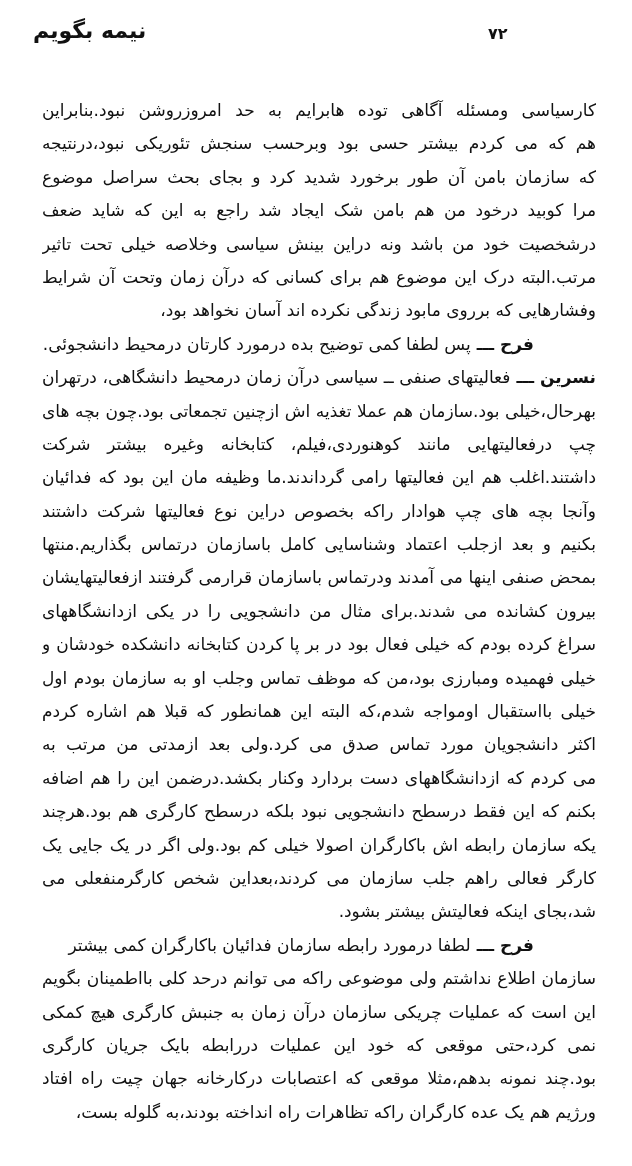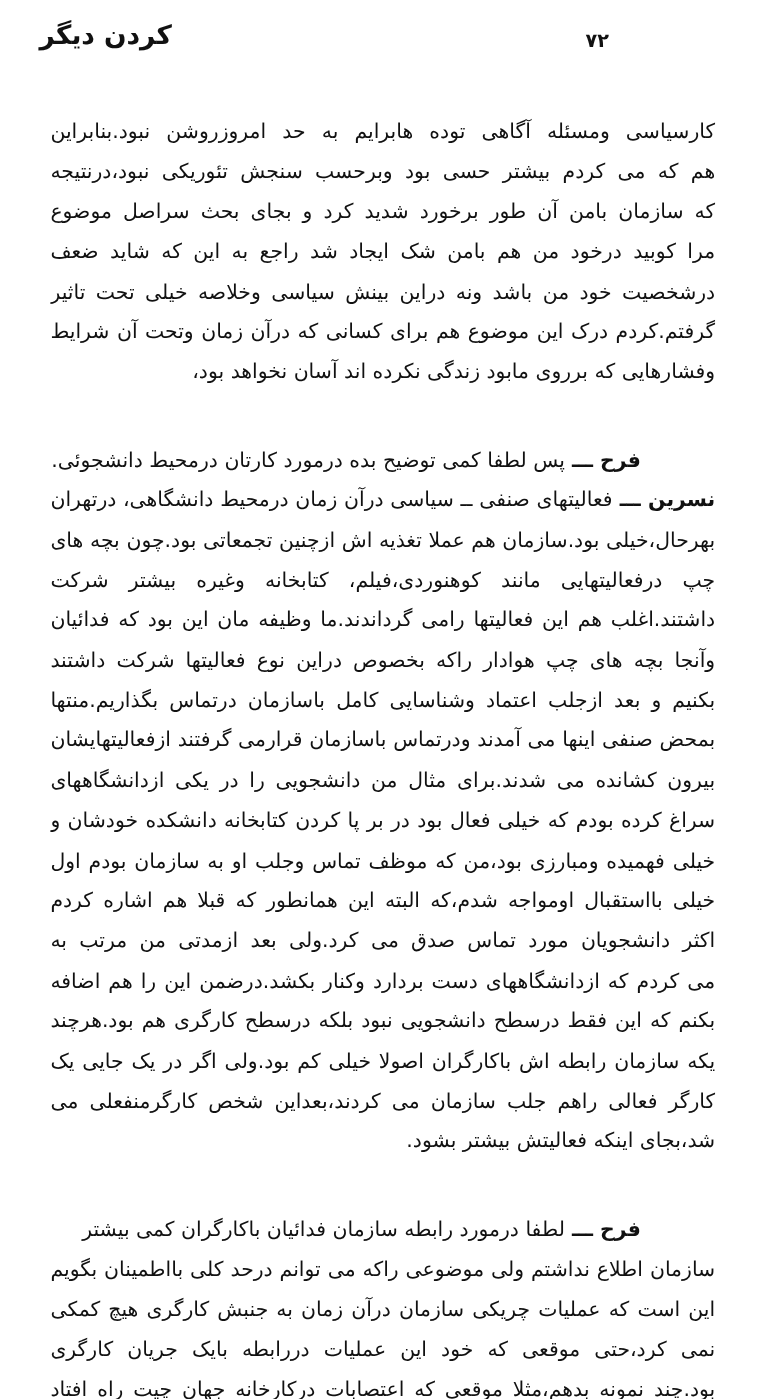--- a/index.html
+++ b/index.html
@@ -50,44 +50,43 @@
     text-align-last: justify;
     overflow: hidden;
     white-space: normal;
   }
   .line.last {
     text-align: right;
     text-align-last: right;
   }
   .line.indent {
     padding-right: 62px;
-    margin-top: 40px;
   }
   .speaker {
     font-weight: bold;
   }
   .dash {
     font-weight: bold;
   }
 </style>
 </head>
 <body>
 
 <div class="page">
   <div class="header">
-    <span class="journal-title">کردن دیگر</span>
+    <span class="journal-title">نیمه بگویم</span>
     <span class="page-number">۷۲</span>
   </div>
   <div class="text-body" id="text-body">
       <div class="line">کارسیاسی ومسئله آگاهی توده هابرایم به حد امروزروشن نبود.بنابراین هرقضاوتی</div>
       <div class="line">هم که می کردم بیشتر حسی بود وبرحسب سنجش تئوریکی نبود،درنتیجه موقعی</div>
       <div class="line">که سازمان بامن آن طور برخورد شدید کرد و بجای بحث سراصل موضوع کاراکتر</div>
       <div class="line">مرا کوبید درخود من هم بامن شک ایجاد شد راجع به این که شاید ضعف</div>
       <div class="line">درشخصیت خود من باشد ونه دراین بینش سیاسی وخلاصه خیلی تحت تاثیر قرار</div>
-      <div class="line">گرفتم.کردم درک این موضوع هم برای کسانی که درآن زمان وتحت آن شرایط</div>
+      <div class="line">مرتب.البته درک این موضوع هم برای کسانی که درآن زمان وتحت آن شرایط</div>
       <div class="line last">وفشارهایی که برروی مابود زندگی نکرده اند آسان نخواهد بود،</div>
       <div class="line last indent"><b class="speaker">فرح</b><span class="dash"> ـــ </span>پس لطفا کمی توضیح بده درمورد کارتان درمحیط دانشجوئی.</div>
       <div class="line"><b class="speaker">نسرین</b><span class="dash"> ـــ </span>فعالیتهای صنفی ــ سیاسی درآن زمان درمحیط دانشگاهی، درتهران</div>
       <div class="line">بهرحال،خیلی بود.سازمان هم عملا تغذیه اش ازچنین تجمعاتی بود.چون بچه های</div>
       <div class="line">چپ درفعالیتهایی مانند کوهنوردی،فیلم، کتابخانه وغیره بیشتر شرکت</div>
       <div class="line">داشتند.اغلب هم این فعالیتها رامی گرداندند.ما وظیفه مان این بود که فدائیان</div>
       <div class="line">وآنجا بچه های چپ هوادار راکه بخصوص دراین نوع فعالیتها شرکت داشتند سراغ</div>
       <div class="line">بکنیم و بعد ازجلب اعتماد وشناسایی کامل باسازمان درتماس بگذاریم.منتها</div>
       <div class="line">بمحض صنفی اینها می آمدند ودرتماس باسازمان قرارمی گرفتند ازفعالیتهایشان</div>
       <div class="line">بیرون کشانده می شدند.برای مثال من دانشجویی را در یکی ازدانشگاههای دیگر</div>

